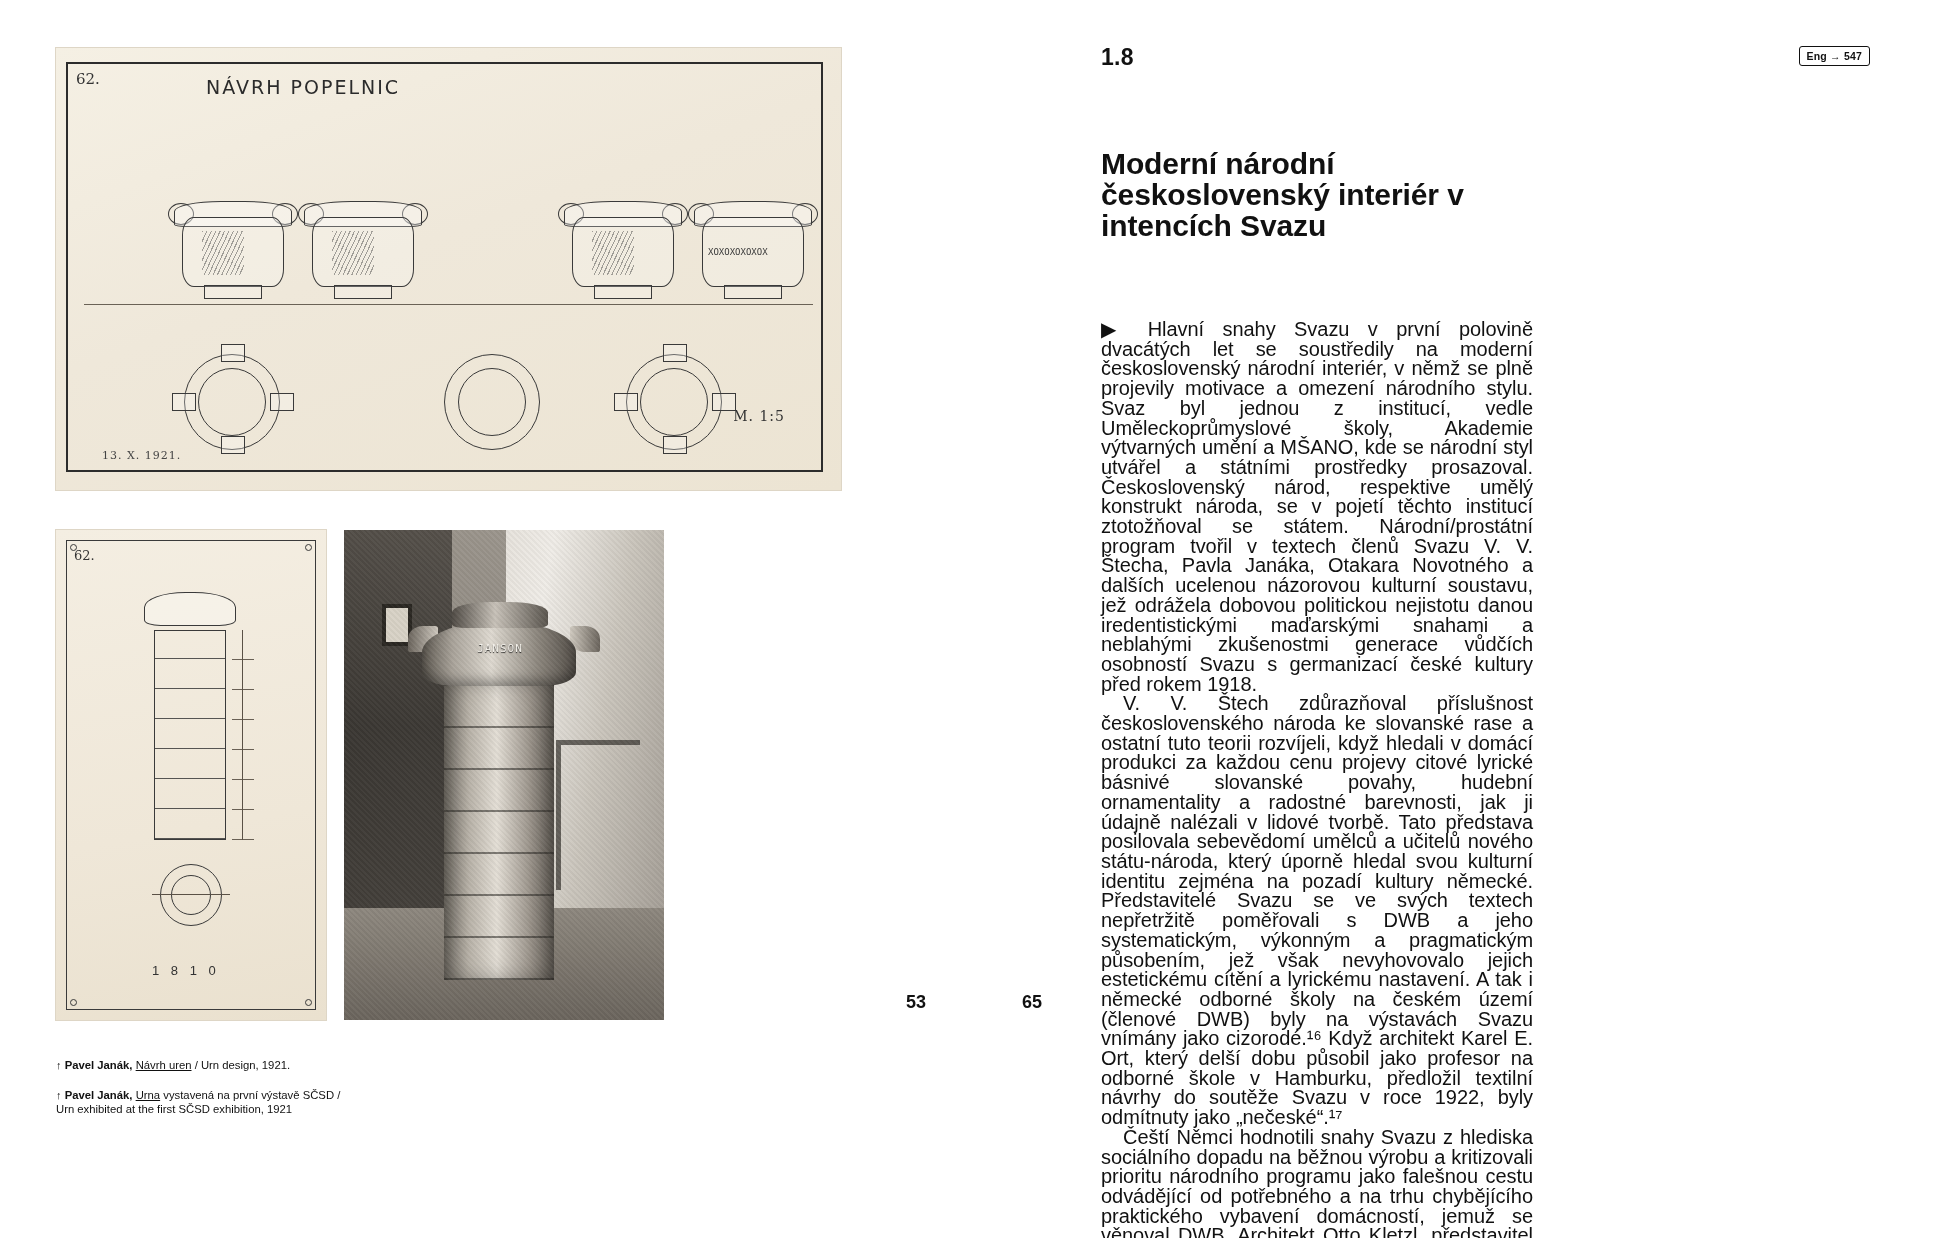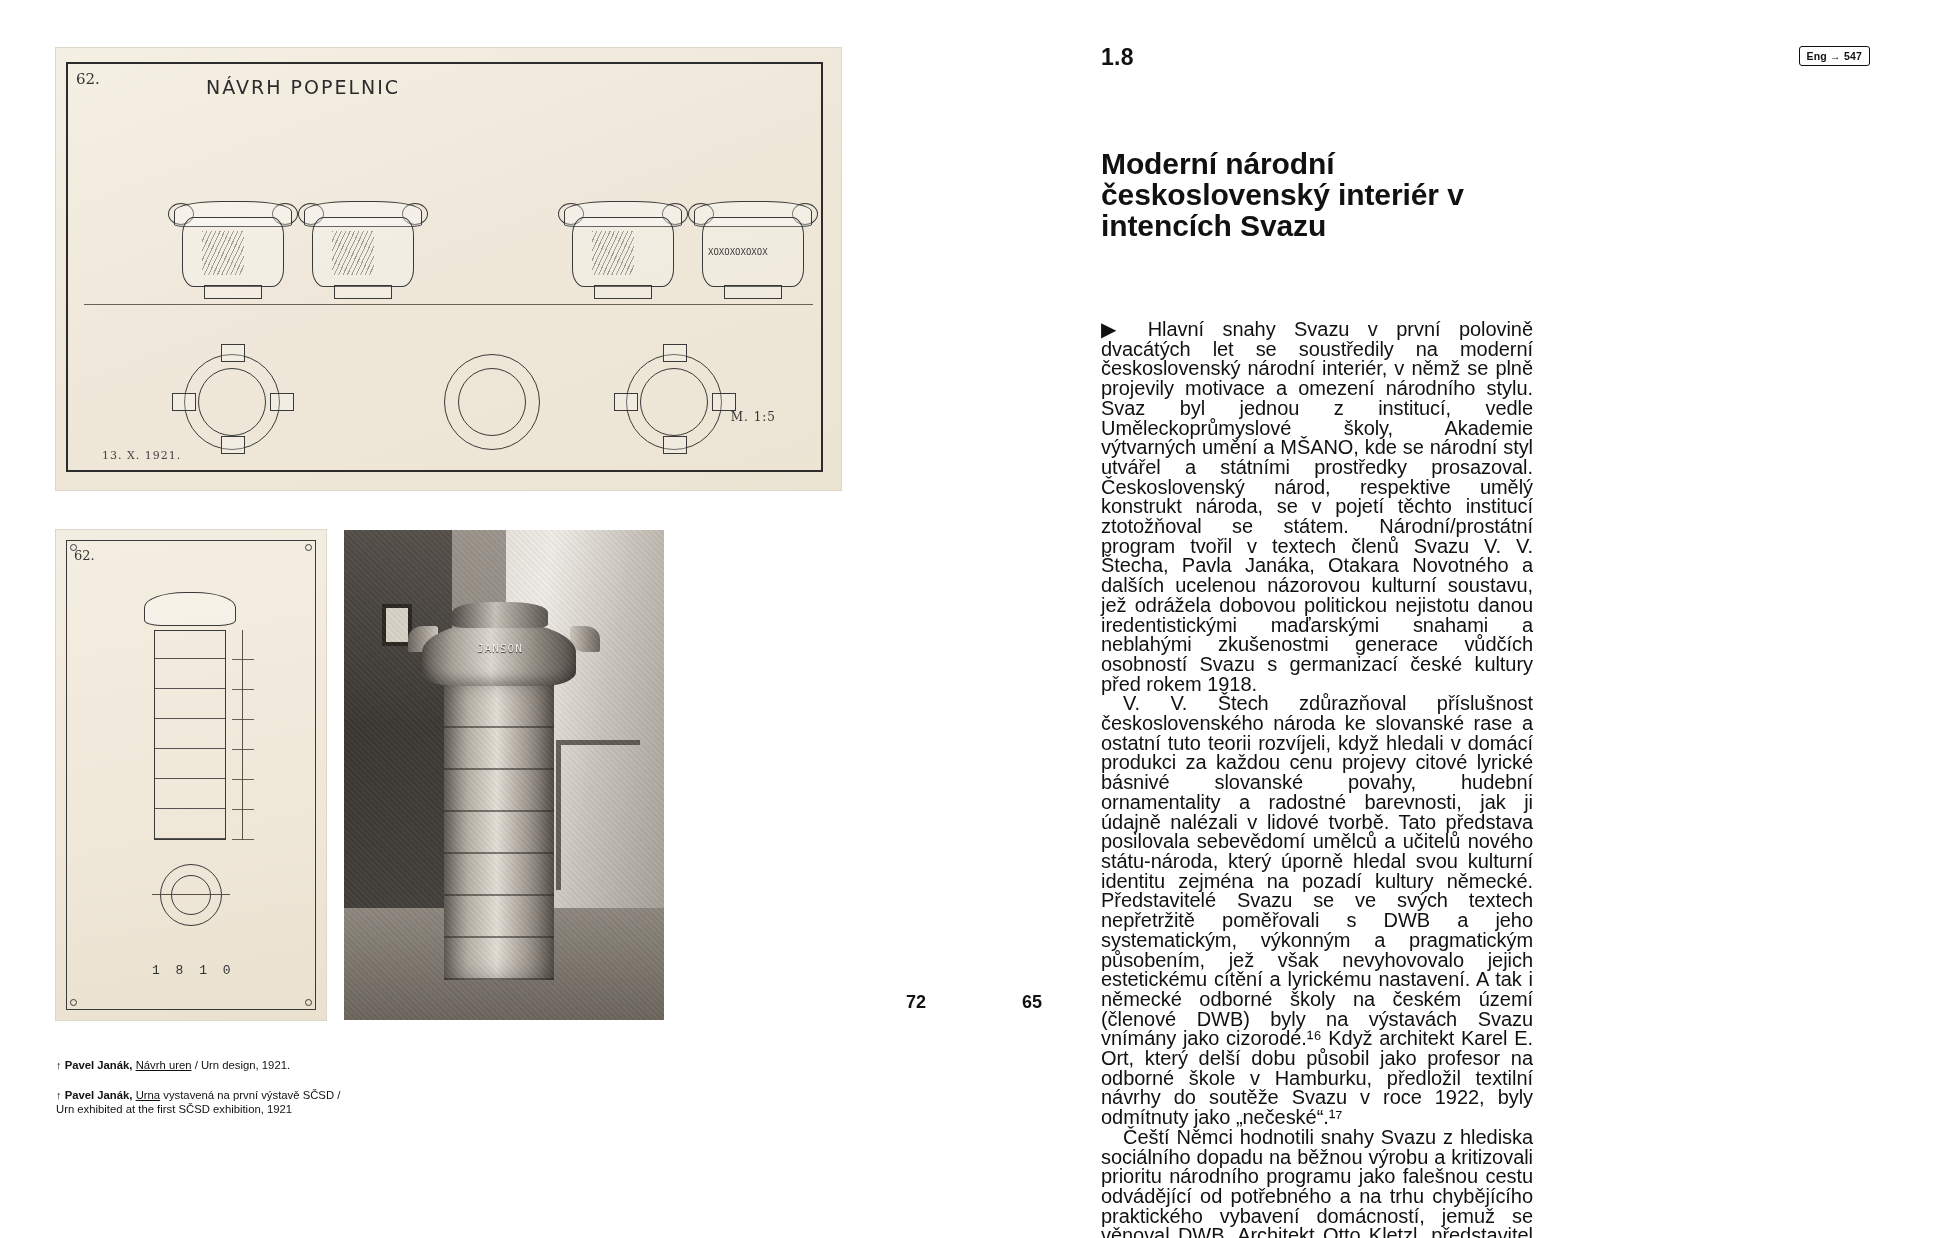--- a/index.html
+++ b/index.html
@@ -42,21 +42,21 @@
     letter-spacing: 2px;
   }
   #plate-urn-designs .sheet-num {
     position:absolute; left: 20px; top: 22px; font-size: 15px;
     font-family:"DejaVu Serif", serif; color:#333;
   }
   #plate-urn-designs .title {
     position:absolute; left: 150px; top: 28px; font-size: 19px;
   }
   #plate-urn-designs .scale {
-    position:absolute; right: 65px; bottom: 66px; font-size: 12px;
+    position:absolute; right: 56px; bottom: 66px; font-size: 14px;
     font-family:"DejaVu Serif", serif; letter-spacing:1px; color:#333;
   }
   #plate-urn-designs .datestamp {
     position:absolute; left: 46px; bottom: 28px; font-size: 11px;
     font-family:"DejaVu Serif", serif; letter-spacing:1px; color:#444;
   }
   #plate-urn-designs .baseline {
     position: absolute; left: 28px; right: 28px; top: 256px;
     border-top: 1px solid #6a6256;
   }
@@ -165,21 +165,21 @@
   }
   #plate-urn-column .plan-circle:after {
     content:""; position:absolute; left: 10px; top: 10px; right:10px; bottom:10px;
     border: 1px solid #3a3a3a; border-radius: 50%;
   }
   #plate-urn-column .plan-cross {
     position:absolute; left: 96px; top: 364px; width: 78px; height: 1px; background:#5a5146;
   }
   #plate-urn-column .scale-note {
     position:absolute; left: 96px; bottom: 42px; font-size: 13px;
-    font-family:Liberation Mono, monospace; letter-spacing: 4px; color:#333;
+    font-family:Liberation Sans, sans-serif; letter-spacing: 4px; color:#333;
   }
 
   
   #photo-urn {
     position:absolute; left: 344px; top: 530px;
     width: 320px; height: 490px;
     background: #cfcac3;
     overflow: hidden;
   }
   #photo-urn .wall {
@@ -412,21 +412,21 @@
       <div class="caption-line">
         <span class="arrow-up">↑</span>
         <span class="cap-bold">Pavel Janák,</span>
         <span class="cap-uline">Urna</span><span> vystavená na první výstavě SČSD / Urn exhibited at the first SČSD exhibition, 1921</span>
       </div>
     </div>
 
   </div>
 </div>
 
-<div id="folio-left">72</div>
+<div id="folio-left">53</div>
 <div id="folio-right">65</div>
 
 <div id="right-page">
   <div id="section-num">1.8</div>
   <div id="lang-ref">Eng → 547</div>
   <h1 id="chapter-title">Moderní národní československý interiér v intencích Svazu</h1>
 
   <div id="body-col">
     <p>▶ Hlavní snahy Svazu v první polovině dvacátých let se soustředily na moderní československý národní interiér, v němž se plně projevily motivace a omezení národního stylu. Svaz byl jednou z institucí, vedle Uměleckoprůmyslové školy, Akademie výtvarných umění a MŠANO, kde se národní styl utvářel a státními prostředky prosazoval. Československý národ, respektive umělý konstrukt národa, se v pojetí těchto institucí ztotožňoval se státem. Národní/prostátní program tvořil v textech členů Svazu V. V. Štecha, Pavla Janáka, Otakara Novotného a dalších ucelenou názorovou kulturní soustavu, jež odrážela dobovou politickou nejistotu danou iredentistickými maďarskými snahami a neblahými zkušenostmi generace vůdčích osobností Svazu s germanizací české kultury před rokem 1918.</p>
     <p>V. V. Štech zdůrazňoval příslušnost československého národa ke slovanské rase a ostatní tuto teorii rozvíjeli, když hledali v domácí produkci za každou cenu projevy citové lyrické básnivé slovanské povahy, hudební ornamentality a radostné barevnosti, jak ji údajně nalézali v lidové tvorbě. Tato představa posilovala sebevědomí umělců a učitelů nového státu-národa, který úporně hledal svou kulturní identitu zejména na pozadí kultury německé. Představitelé Svazu se ve svých textech nepřetržitě poměřovali s DWB a jeho systematickým, výkonným a pragmatickým působením, jež však nevyhovovalo jejich estetickému cítění a lyrickému nastavení. A tak i německé odborné školy na českém území (členové DWB) byly na výstavách Svazu vnímány jako cizorodé.¹⁶ Když architekt Karel E. Ort, který delší dobu působil jako profesor na odborné škole v Hamburku, předložil textilní návrhy do soutěže Svazu v roce 1922, byly odmítnuty jako „nečeské“.¹⁷</p>

